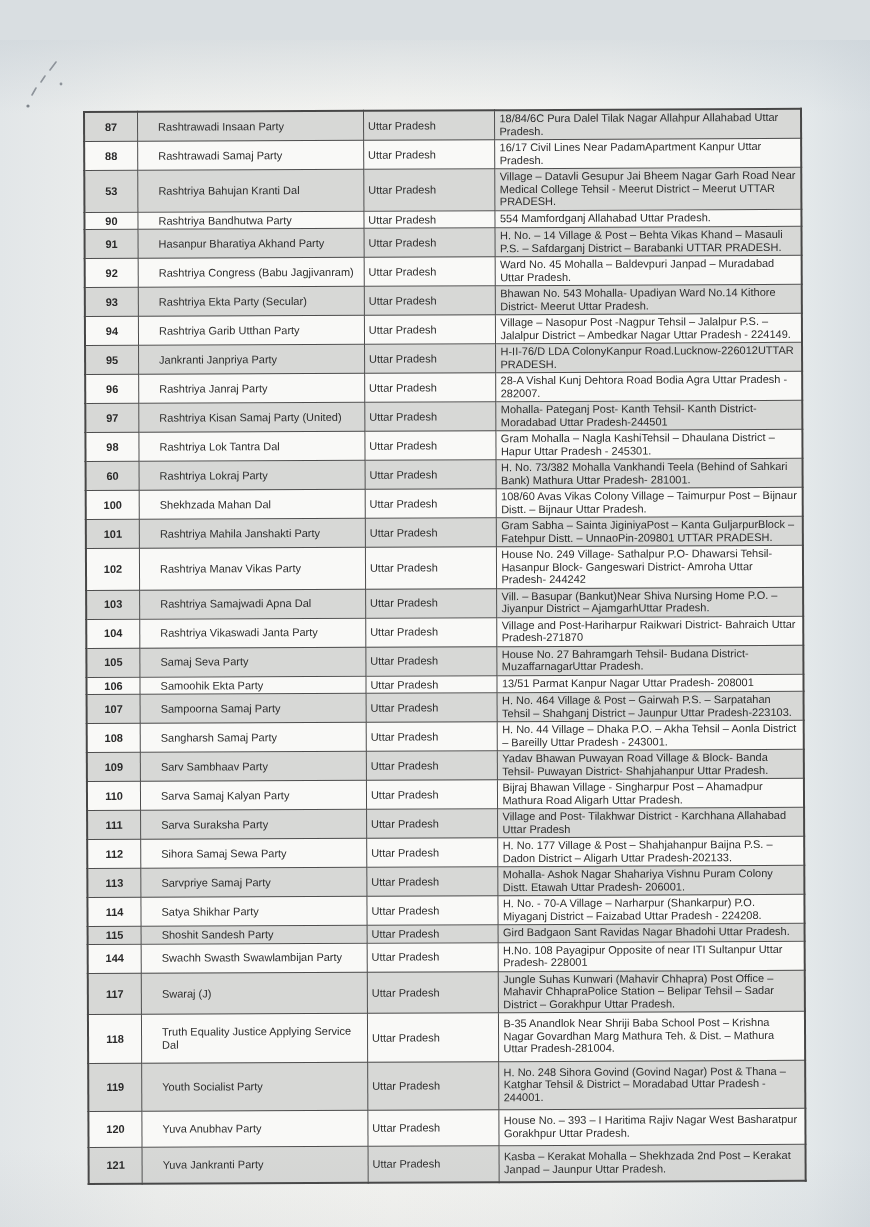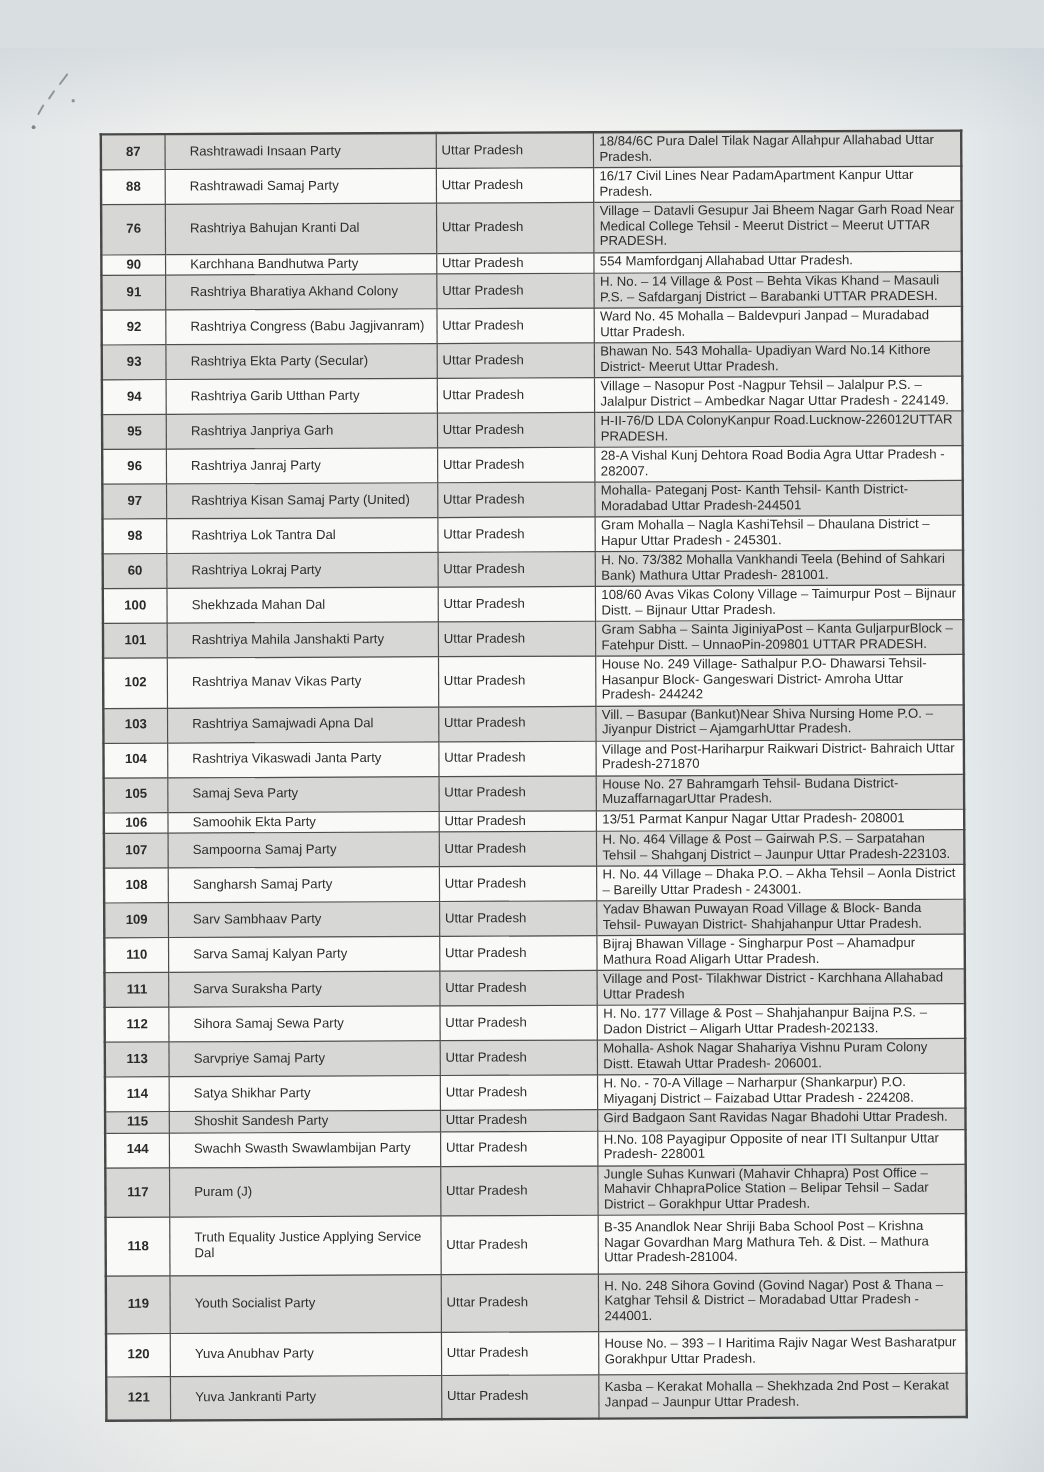--- a/index.html
+++ b/index.html
@@ -69,34 +69,34 @@
           <td class="state">Uttar Pradesh</td>
           <td class="address">18/84/6C Pura Dalel Tilak Nagar Allahpur Allahabad Uttar Pradesh.</td>
         </tr>
         <tr>
           <td class="serial">88</td>
           <td class="party">Rashtrawadi Samaj Party</td>
           <td class="state">Uttar Pradesh</td>
           <td class="address">16/17 Civil Lines Near PadamApartment Kanpur Uttar Pradesh.</td>
         </tr>
         <tr class="shaded">
-          <td class="serial">76</td>
+          <td class="serial">53</td>
           <td class="party">Rashtriya Bahujan Kranti Dal</td>
           <td class="state">Uttar Pradesh</td>
           <td class="address">Village – Datavli Gesupur Jai Bheem Nagar Garh Road Near Medical College Tehsil - Meerut District – Meerut UTTAR PRADESH.</td>
         </tr>
         <tr>
           <td class="serial">90</td>
-          <td class="party">Karchhana Bandhutwa Party</td>
+          <td class="party">Rashtriya Bandhutwa Party</td>
           <td class="state">Uttar Pradesh</td>
           <td class="address">554 Mamfordganj Allahabad Uttar Pradesh.</td>
         </tr>
         <tr class="shaded">
           <td class="serial">91</td>
-          <td class="party">Rashtriya Bharatiya Akhand Colony</td>
+          <td class="party">Hasanpur Bharatiya Akhand Party</td>
           <td class="state">Uttar Pradesh</td>
           <td class="address">H. No. – 14 Village &amp; Post – Behta Vikas Khand – Masauli P.S. – Safdarganj District – Barabanki UTTAR PRADESH.</td>
         </tr>
         <tr>
           <td class="serial">92</td>
           <td class="party">Rashtriya Congress (Babu Jagjivanram)</td>
           <td class="state">Uttar Pradesh</td>
           <td class="address">Ward No. 45 Mohalla – Baldevpuri Janpad – Muradabad Uttar Pradesh.</td>
         </tr>
         <tr class="shaded">
@@ -106,21 +106,21 @@
           <td class="address">Bhawan No. 543 Mohalla- Upadiyan Ward No.14 Kithore District- Meerut Uttar Pradesh.</td>
         </tr>
         <tr>
           <td class="serial">94</td>
           <td class="party">Rashtriya Garib Utthan Party</td>
           <td class="state">Uttar Pradesh</td>
           <td class="address">Village – Nasopur Post -Nagpur Tehsil – Jalalpur P.S. – Jalalpur District – Ambedkar Nagar Uttar Pradesh - 224149.</td>
         </tr>
         <tr class="shaded">
           <td class="serial">95</td>
-          <td class="party">Rashtriya Janpriya Garh</td>
+          <td class="party">Jankranti Janpriya Party</td>
           <td class="state">Uttar Pradesh</td>
           <td class="address">H-II-76/D LDA ColonyKanpur Road.Lucknow-226012UTTAR PRADESH.</td>
         </tr>
         <tr>
           <td class="serial">96</td>
           <td class="party">Rashtriya Janraj Party</td>
           <td class="state">Uttar Pradesh</td>
           <td class="address">28-A Vishal Kunj Dehtora Road Bodia Agra Uttar Pradesh - 282007.</td>
         </tr>
         <tr class="shaded">
@@ -238,21 +238,21 @@
           <td class="address">Gird Badgaon Sant Ravidas Nagar Bhadohi Uttar Pradesh.</td>
         </tr>
         <tr>
           <td class="serial">144</td>
           <td class="party">Swachh Swasth Swawlambijan Party</td>
           <td class="state">Uttar Pradesh</td>
           <td class="address">H.No. 108 Payagipur Opposite of near ITI Sultanpur Uttar Pradesh- 228001</td>
         </tr>
         <tr class="shaded">
           <td class="serial">117</td>
-          <td class="party">Puram (J)</td>
+          <td class="party">Swaraj (J)</td>
           <td class="state">Uttar Pradesh</td>
           <td class="address">Jungle Suhas Kunwari (Mahavir Chhapra) Post Office – Mahavir ChhapraPolice Station – Belipar Tehsil – Sadar District – Gorakhpur Uttar Pradesh.</td>
         </tr>
         <tr class="roomy">
           <td class="serial">118</td>
           <td class="party">Truth Equality Justice Applying Service Dal</td>
           <td class="state">Uttar Pradesh</td>
           <td class="address">B-35 Anandlok Near Shriji Baba School Post – Krishna Nagar Govardhan Marg Mathura Teh. &amp; Dist. – Mathura Uttar Pradesh-281004.</td>
         </tr>
         <tr class="shaded roomy">

